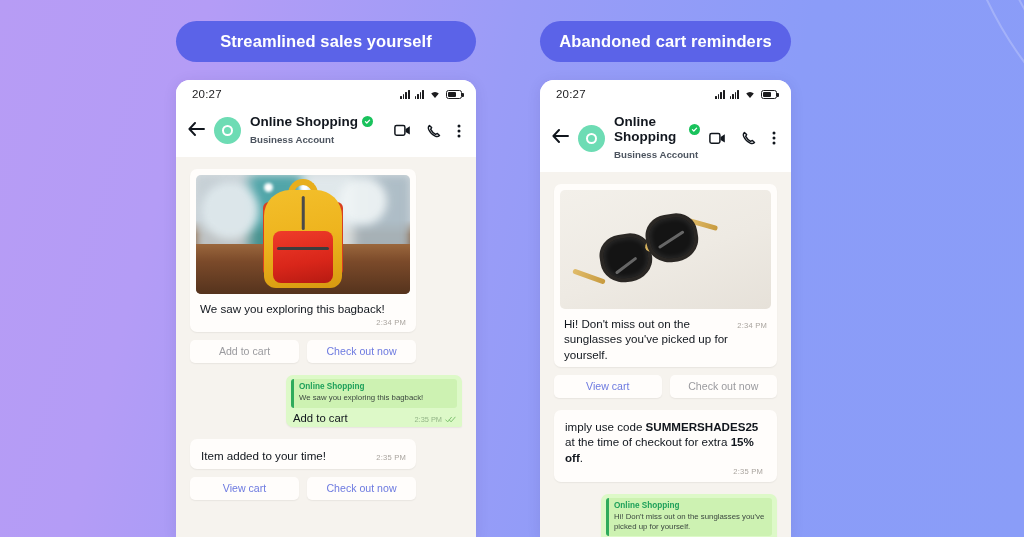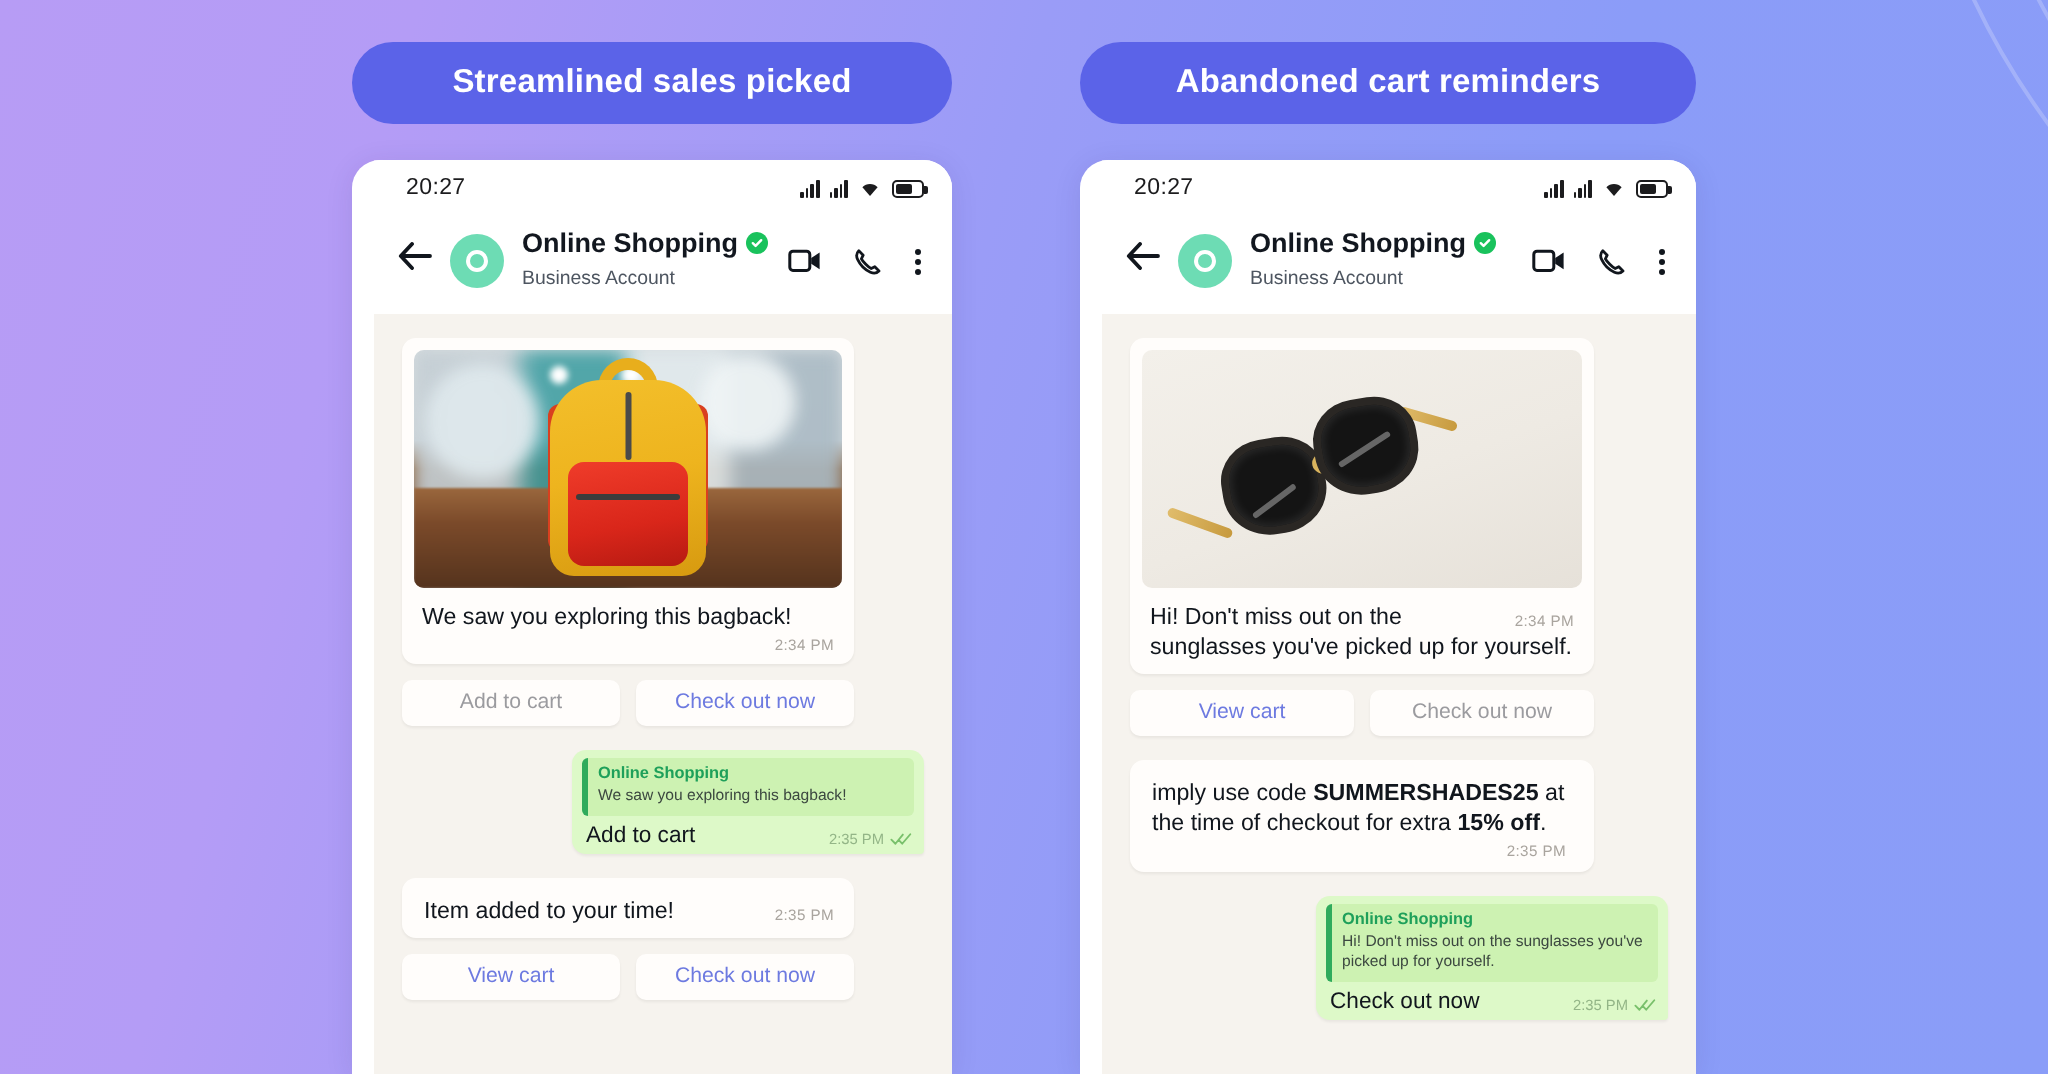--- a/index.html
+++ b/index.html
@@ -17,21 +17,21 @@
   .arc-right { right: -300px; top: -160px; }
   .ring {
     position: absolute; border-radius: 50%;
     border: 2px solid rgba(255,255,255,0.22);
     left: 50%; top: 50%; transform: translate(-50%,-50%);
   }
 
   
   .panel { position: absolute; top: 0; }
   .panel-a { left: 176px; width: 300px; }
-  .panel-b { left: 540px; width: 308px; }
+  .panel-b { left: 540px; width: 251px; }
 
   .pill {
     margin-top: 21px;
     background: #5b63e8;
     border-radius: 24px;
     height: 41px;
     display: flex; align-items: center; justify-content: center;
     color: #ffffff;
     font-size: 16.5px;
     font-weight: 700;
@@ -39,21 +39,20 @@
   }
 
   
   .phone {
     margin-top: 18px;
     background: #ffffff;
     border-radius: 14px 14px 0 0;
     overflow: hidden;
     height: 457px;
     box-shadow: 0 2px 14px rgba(40,30,90,.10);
-    padding-left: 11px;
   }
   .statusbar {
     height: 28px;
     display: flex; align-items: center; justify-content: space-between;
     padding: 0 14px 0 16px;
     background: #ffffff;
   }
   .clock { font-size: 11.5px; color: #1c1c1e; font-weight: 500; letter-spacing: .2px; }
   .status-icons { display: flex; align-items: center; gap: 5px; }
   .bars { display: flex; align-items: flex-end; gap: 1px; height: 9px; }
@@ -73,21 +72,21 @@
   .avatar {
     width: 27px; height: 27px; border-radius: 50%;
     background: #6ddcb4;
     display: flex; align-items: center; justify-content: center;
     flex: 0 0 auto;
   }
   .avatar .ring-in { width: 11px; height: 11px; border-radius: 50%; border: 2.2px solid #ffffff; }
   .who { flex: 1 1 auto; min-width: 0; line-height: 1.12; }
   .who-name { font-size: 13.5px; font-weight: 700; color: #12171f; display: flex; align-items: center; gap: 4px; }
   .verified { width: 11px; height: 11px; border-radius: 50%; background: #19c25c; display:inline-flex; align-items:center; justify-content:center; flex:0 0 auto;}
-  .who-sub { font-size: 9.7px; color: #4d5560; margin-top: 19px; }
+  .who-sub { font-size: 9.7px; color: #4d5560; margin-top: 19px; font-weight: bold; }
   .hdr-actions { display: flex; align-items: center; gap: 16px; flex: 0 0 auto; padding-right: 2px;}
 
   .chat-body {
     background: #f6f3ee;
     padding: 12px 14px 0 14px;
     height: 100%;
   }
 
   
   .card {
@@ -178,21 +177,21 @@
 <div class="bg-layer">
   <div class="arc-left" id="arcL"></div>
   <div class="arc-right" id="arcR">
       <div class="ring" style="width: 632px; height: 632px;"></div>
       <div class="ring" style="width: 690px; height: 690px;"></div>
       <div class="ring" style="width: 748px; height: 748px;"></div>
     </div>
 </div>
 
 <div class="panel panel-a">
-  <div class="pill">Streamlined sales picked</div>
+  <div class="pill">Streamlined sales yourself</div>
 
   <div class="phone">
     <div class="statusbar">
       <span class="clock">20:27</span>
       <span class="status-icons">
         <span class="bars">
             <i></i>
             <i></i>
             <i></i>
             <i></i>

